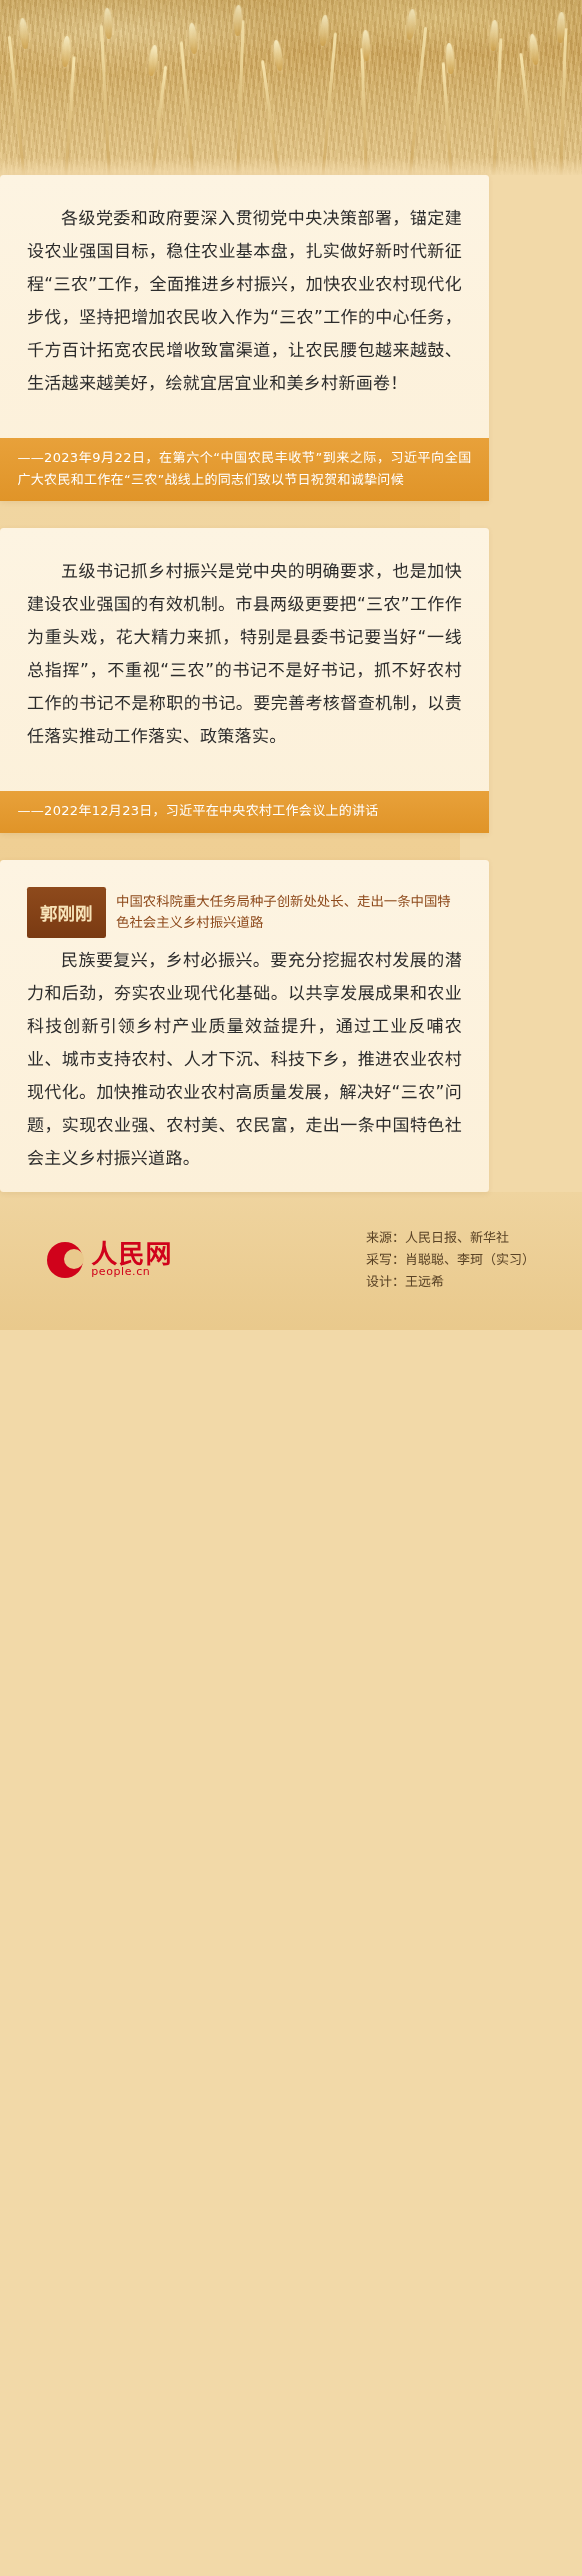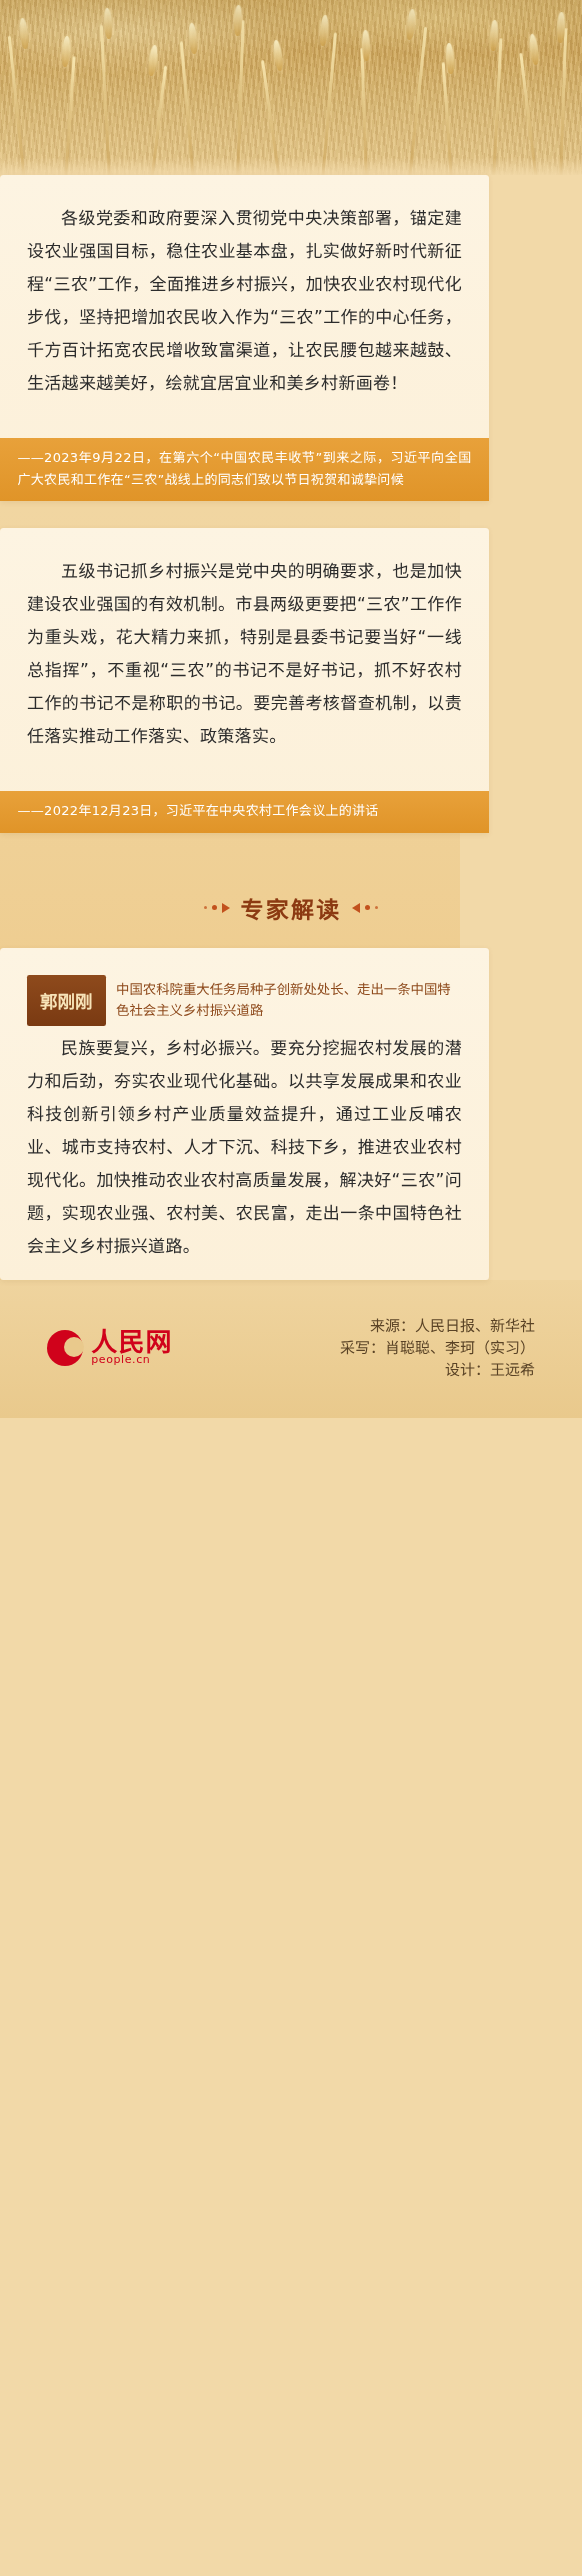--- a/index.html
+++ b/index.html
@@ -191,21 +191,21 @@
   }
   .logo-text .cn {
     font-size: 26px; font-weight: bold; color: #d0021b;
     letter-spacing: 1.2px;
     font-family: "DejaVu Serif", "Liberation Serif", serif;
     line-height: 22px;
   }
   .logo-text .en {
     font-size: 11px; color: #d0021b; letter-spacing: 0.6px;
   }
-  .credits { text-align: right; font-size: 15px; line-height: 22px; color: #5a4326; }
+  .credits { text-align: left; font-size: 13px; line-height: 22px; color: #5a4326; }
 </style>
 </head>
 <body>
 
 <div class="hero">
   <div class="blurwash"></div>
   <div class="stalks">
     <div class="stalk" style="left:23px;height:146px;transform:rotate(-6deg);"></div>
     <div class="ear" style="left:20px;top:17.5px;transform:rotate(-6deg);"></div>
     <div class="stalk" style="left:64px;height:125px;transform:rotate(4deg);"></div>
@@ -252,35 +252,20 @@
     <div class="card-inner">
       <p class="para">五级书记抓乡村振兴是党中央的明确要求，也是加快建设农业强国的有效机制。市县两级更要把“三农”工作作为重头戏，花大精力来抓，特别是县委书记要当好“一线总指挥”，不重视“三农”的书记不是好书记，抓不好农村工作的书记不是称职的书记。要完善考核督查机制，以责任落实推动工作落实、政策落实。</p>
     </div>
     <div class="cite">——2022年12月23日，习近平在中央农村工作会议上的讲话</div>
   </div>
   <div class="card-gap"></div>
 
   <div class="card">
   </div>
 
-  <div class="section-head">
-    <div class="inner">
-      <span class="deco left">
-        <span class="dot s"></span>
-          <span class="dot"></span>
-          <span class="tri"></span>
-      </span>
-      <span class="title">专家解读</span>
-      <span class="deco right">
-        <span class="tri"></span>
-          <span class="dot"></span>
-          <span class="dot s"></span>
-      </span>
-    </div>
-  </div>
 
   <div class="card">
     <div class="card-inner">
       <div class="expert-row">
         <div class="expert-name">郭刚刚</div>
         <div class="expert-title">中国农科院重大任务局种子创新处处长、走出一条中国特色社会主义乡村振兴道路</div>
       </div>
       <p class="para">民族要复兴，乡村必振兴。要充分挖掘农村发展的潜力和后劲，夯实农业现代化基础。以共享发展成果和农业科技创新引领乡村产业质量效益提升，通过工业反哺农业、城市支持农村、人才下沉、科技下乡，推进农业农村现代化。加快推动农业农村高质量发展，解决好“三农”问题，实现农业强、农村美、农民富，走出一条中国特色社会主义乡村振兴道路。</p>
     </div>
   </div>

